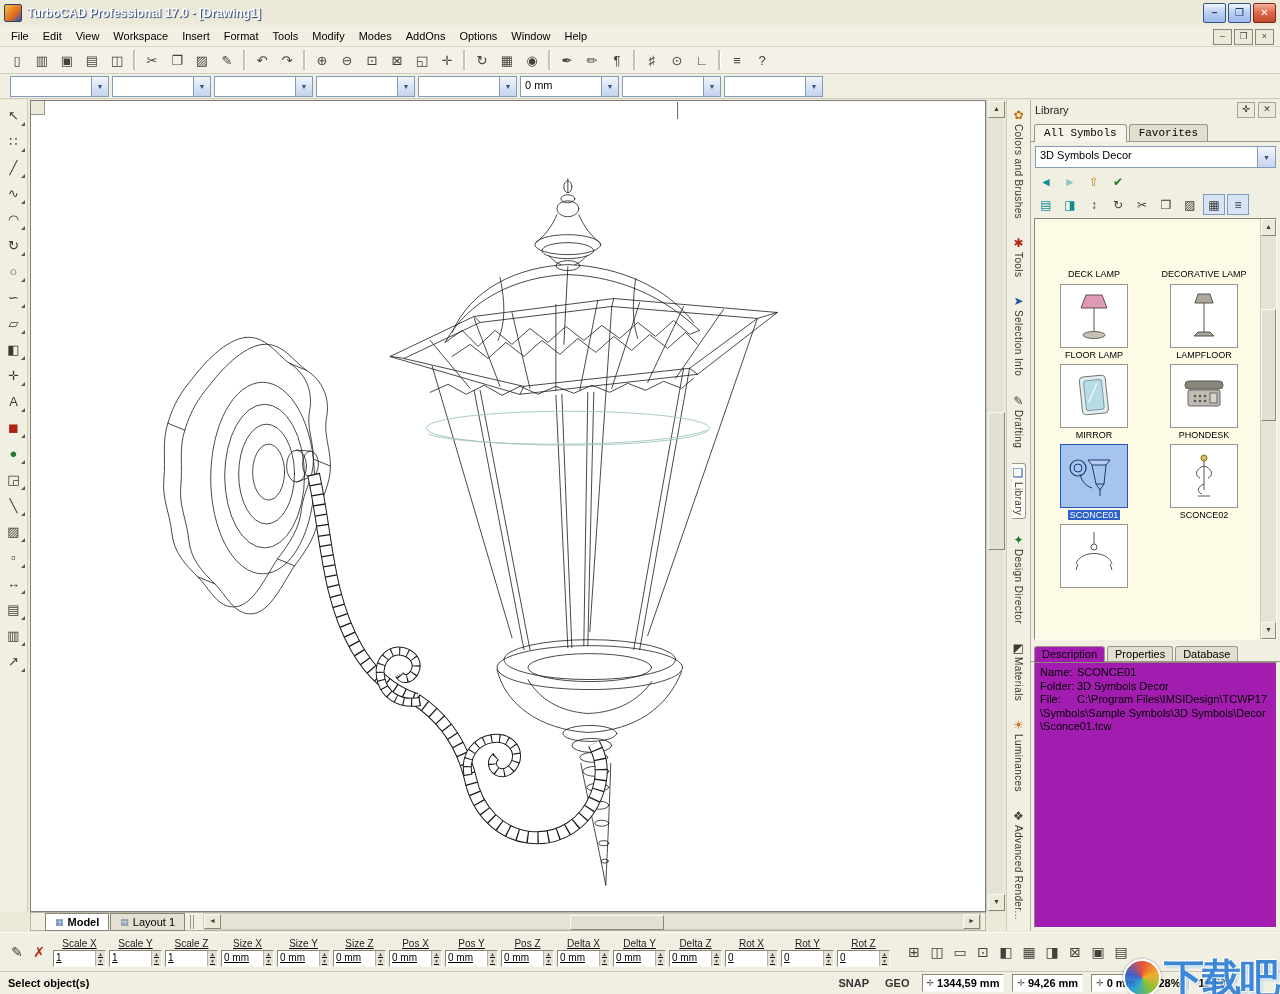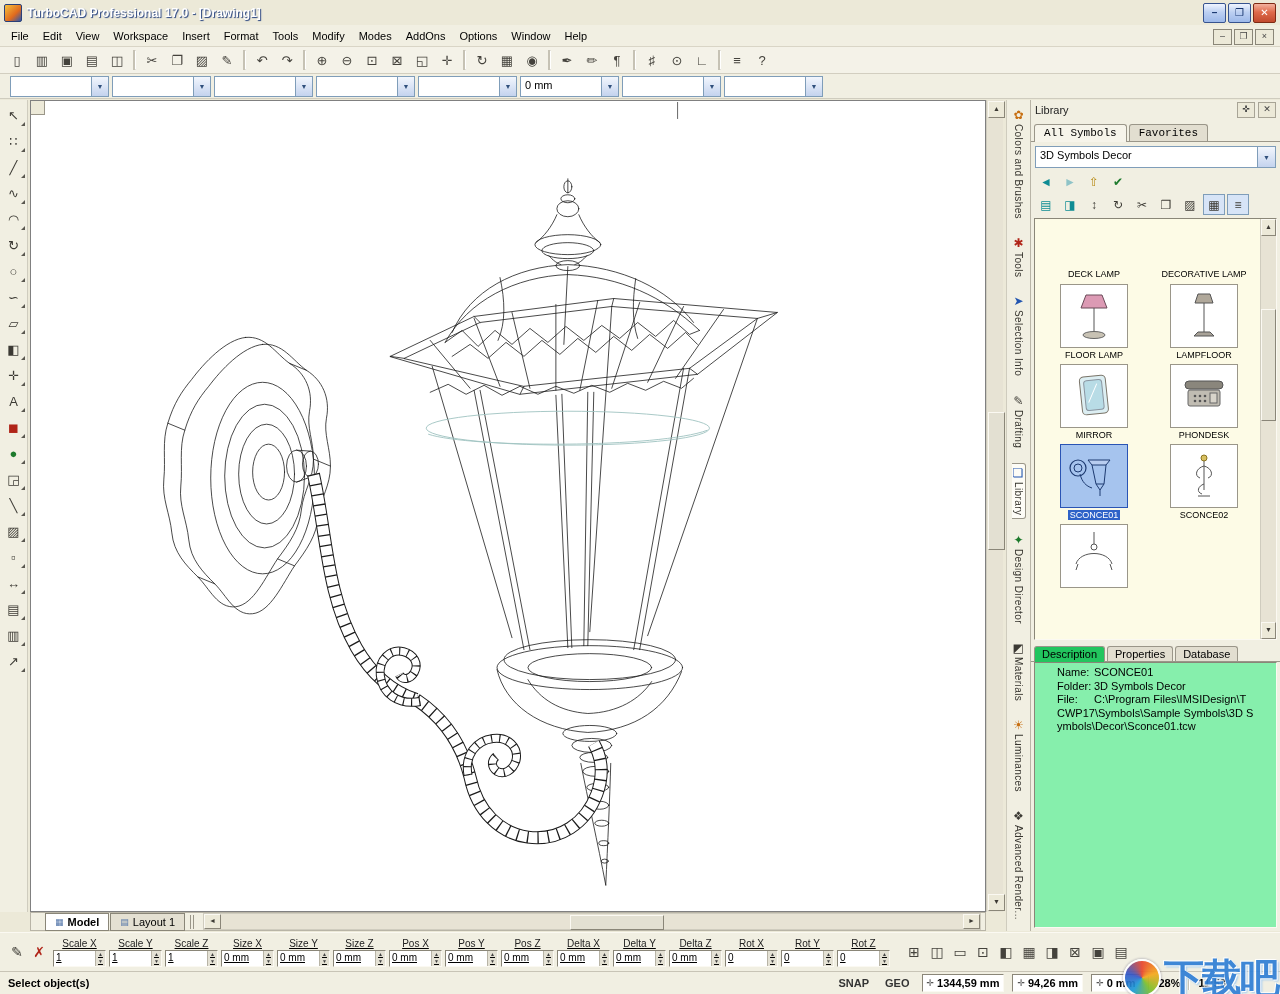--- a/index.html
+++ b/index.html
@@ -95,23 +95,23 @@
   .symbox{width:66px;height:62px;background:#fff;border:1px solid #9a9689;display:flex;align-items:center;justify-content:center;}
   .symlabel{font-size:9px;margin-top:2px;padding:0 2px;text-align:center;}
   .symcell.selected .symbox{background:#a6c4ee;border-color:#2a54b4;}
   .symcell.selected .symlabel{background:#2e62c8;color:#fff;}
   .symscroll{position:absolute;right:0;top:0;bottom:0;width:15px;background:#e7e3d4;border-left:1px solid #cfccbe;}
   .symscroll .sbtn{left:0;width:13px;}
   .symthumb{position:absolute;left:0;top:90px;width:13px;height:110px;background:#e3e0d2;border:1px solid;
     border-color:#fbf9f2 #8a8678 #8a8678 #fbf9f2;}
   .desc-tabs{display:flex;align-items:flex-end;height:19px;padding:0 3px;border-bottom:1px solid #9a9689;}
   .dtab{padding:1px 7px;border:1px solid #9a9689;border-bottom:none;border-radius:3px 3px 0 0;background:#e2ded0;font-size:11px;margin-right:2px;}
-  .dtab.active{background:#22c55e;position:relative;top:1px;padding-bottom:2px;}
-  .desc-body{height:258px;margin:0 3px 3px 3px;background:#86efac;border:1px solid;border-color:#8a8678 #fbf9f2 #fbf9f2 #8a8678;
-    padding:3px 22px;font-size:11px;line-height:13.5px;overflow:hidden;}
+  .dtab.active{background:#a21caf;position:relative;top:1px;padding-bottom:2px;}
+  .desc-body{height:258px;margin:0 3px 3px 3px;background:#a21caf;border:1px solid;border-color:#8a8678 #fbf9f2 #fbf9f2 #8a8678;
+    padding:3px 5px;font-size:11px;line-height:13.5px;overflow:hidden;}
   .dlab{display:inline-block;min-width:37px;}
   .dpath{word-break:break-all;}
   
   .sheetbar{position:absolute;left:30px;top:912px;width:956px;height:19px;background:#f1efe2;
     border:1px solid #b8b4a6;box-sizing:border-box;display:flex;align-items:center;padding-left:14px;}
   .stab{display:flex;align-items:center;gap:4px;height:16px;padding:0 9px;border:1px solid #8a8678;
     background:#e4e0d2;font-size:11px;margin-right:1px;}
   .stab.active{background:#fff;font-weight:bold;}
   .stab .sg{font-size:9px;color:#5577aa;font-weight:normal;}
   .splitter{width:5px;height:14px;margin:0 4px;background:repeating-linear-gradient(90deg,#9a9689 0 1px,#f1efe2 1px 3px);}

